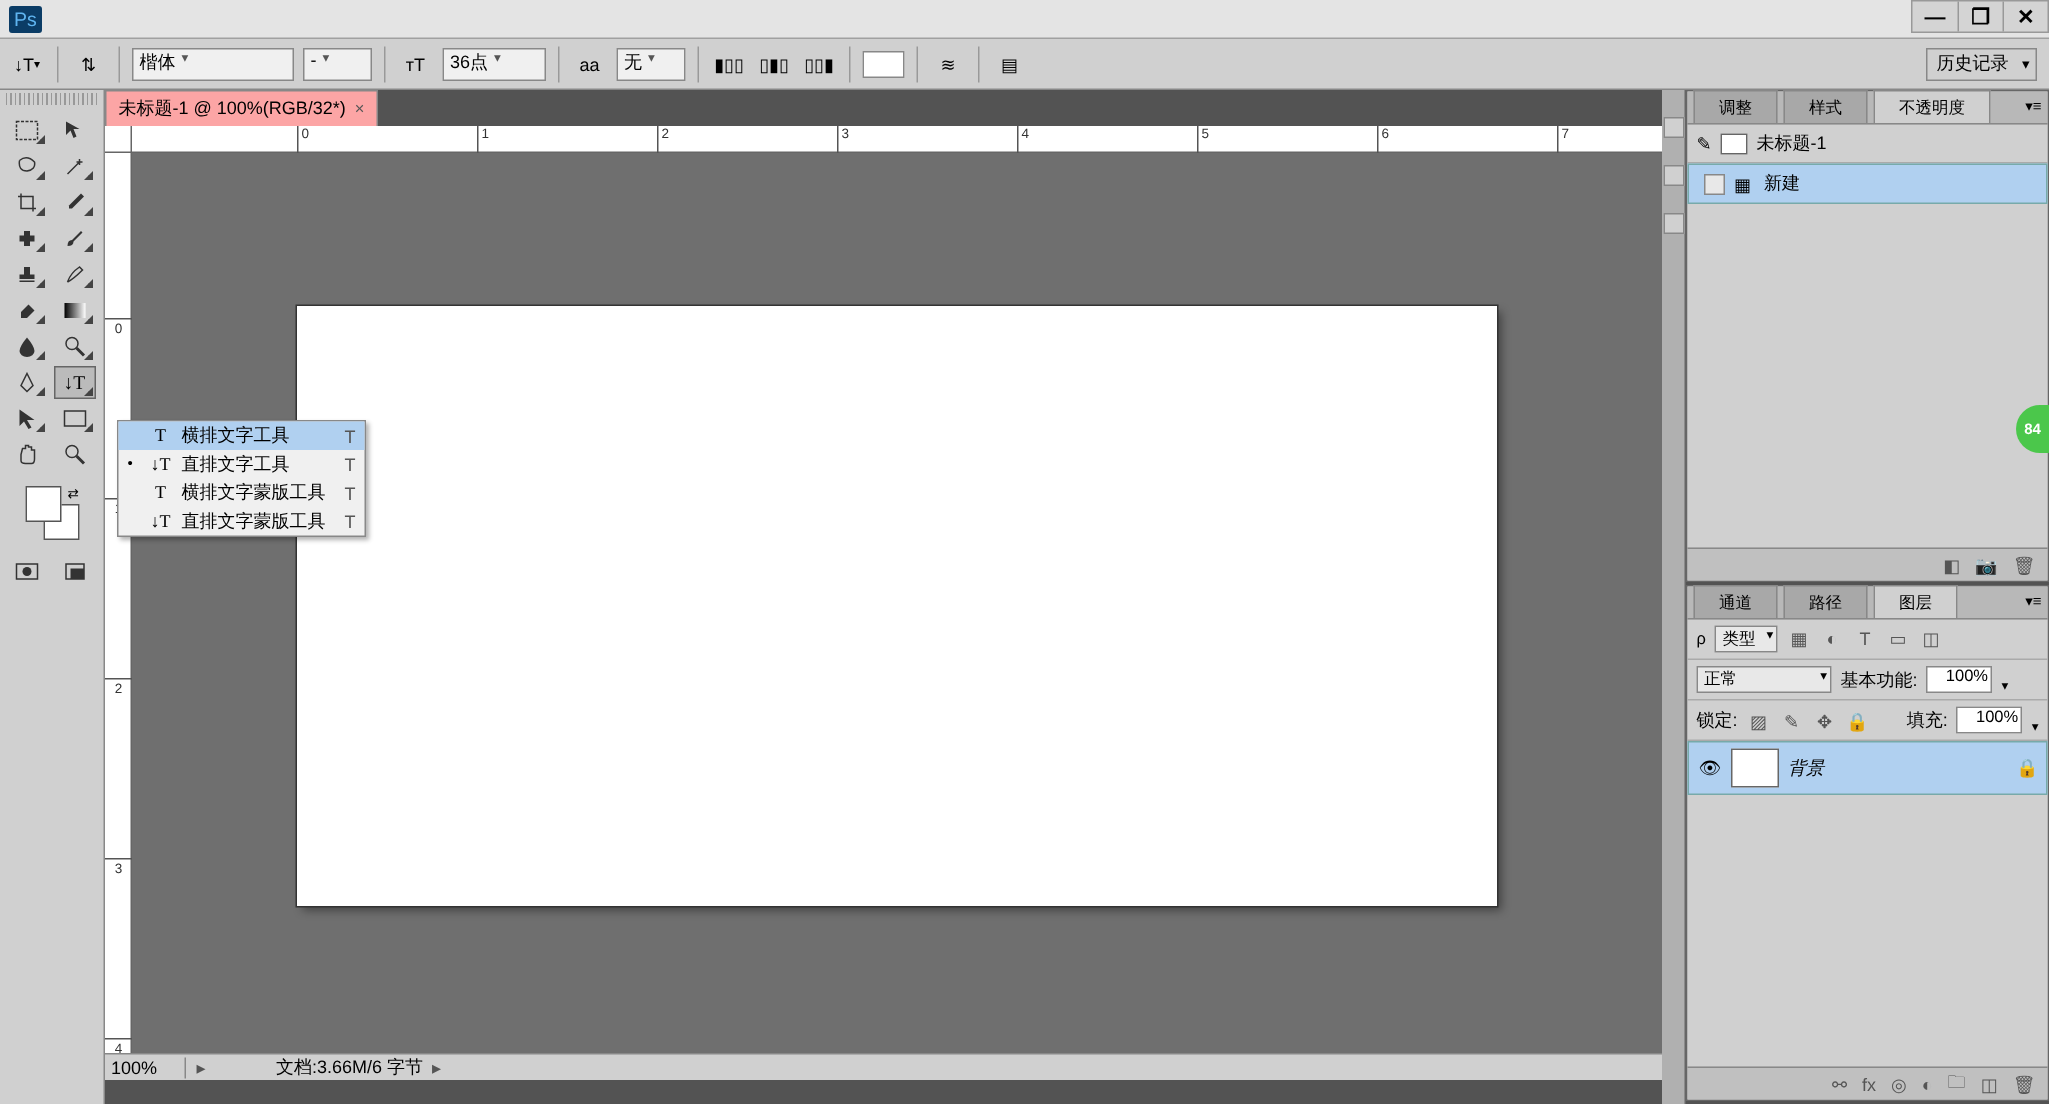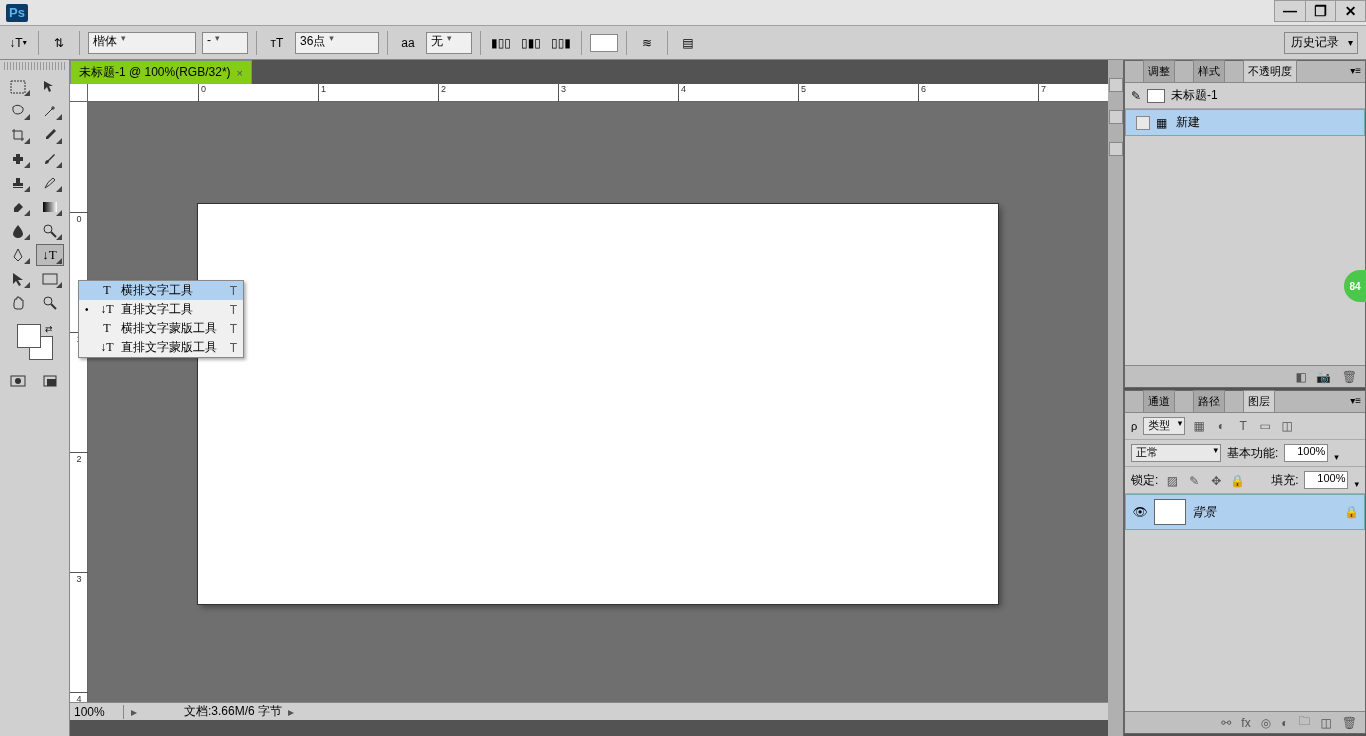--- a/index.html
+++ b/index.html
@@ -1,32 +1,32 @@
 <!DOCTYPE html>
 <html><head>
 <meta charset="utf-8">
 <style>
 *{margin:0;padding:0;box-sizing:border-box;font-family:"Microsoft YaHei",sans-serif;font-size:12px;user-select:none}
 body{width:1366px;height:736px;background:#535353;overflow:hidden;position:relative}
 .menubar{height:26px;background:#e4e4e4;display:flex;align-items:center;padding-left:6px;border-bottom:1px solid #a0a0a0}
-.ps-logo{width:22px;height:18px;background:#0b3c66;color:#5fb4f0;font-weight:bold;font-size:13px;display:flex;align-items:center;justify-content:center;border-radius:2px;margin-right:10px}
+.ps-logo{width:22px;height:18px;background:#0b3c66;color:#5fb4f0;font-weight:normal;font-size:13px;display:flex;align-items:center;justify-content:center;border-radius:2px;margin-right:10px}
 .menu-item{padding:0 8px;height:26px;line-height:26px;color:#333;cursor:pointer}
 .win-controls{position:absolute;right:0;top:0;display:flex;background:#d4d4d4;border:1px solid #999}
 .win-btn{width:30px;height:20px;display:flex;align-items:center;justify-content:center;border-left:1px solid #999;cursor:pointer;font-size:14px;font-weight:bold}
 .win-btn:first-child{border-left:none}
 .options-bar{height:34px;background:#d0d0d0;border-bottom:1px solid #888;display:flex;align-items:center;padding:0 6px;gap:6px}
 .opt-icon{width:24px;height:24px;display:flex;align-items:center;justify-content:center;border:1px solid transparent;cursor:pointer}
 .opt-sep{width:1px;height:24px;background:#999;margin:0 2px}
 .opt-dropdown{height:22px;background:#f0f0f0;border:1px solid #888;display:flex;align-items:flex-start;padding:0 4px;cursor:pointer}
 .opt-dropdown .dd-arrow{margin-left:4px;font-size:9px;color:#555}
 .color-sw{width:28px;height:18px;background:#fff;border:1px solid #888}
 .workspace-dd{position:absolute;right:8px;height:22px;background:#d0d0d0;border:1px solid #888;padding:0 18px 0 6px;display:flex;align-items:center;cursor:pointer}
 .workspace-dd::after{content:"▾";position:absolute;right:4px;font-size:10px}
 .tab-bar{position:absolute;left:70px;top:60px;height:24px;display:flex;align-items:flex-end}
-.doc-tab{background:#84cc16;border:1px solid #888;border-bottom:none;padding:3px 8px;font-size:11px;display:flex;align-items:center;gap:6px;cursor:pointer}
+.doc-tab{background:#fca5a5;border:1px solid #888;border-bottom:none;padding:3px 8px;font-size:11px;display:flex;align-items:center;gap:6px;cursor:pointer}
 .doc-tab .close-x{font-size:11px;color:#555;cursor:pointer}
 .toolbox{position:absolute;left:0;top:60px;width:70px;height:676px;background:#d0d0d0;border-right:1px solid #888}
 .toolbox-grip{height:8px;background:repeating-linear-gradient(90deg,#999,#999 1px,#d0d0d0 1px,#d0d0d0 3px);margin:2px 4px}
 .tool-grid{display:grid;grid-template-columns:1fr 1fr;gap:2px;padding:4px}
 .tool-cell{width:28px;height:22px;display:flex;align-items:center;justify-content:center;border:1px solid transparent;cursor:pointer;position:relative}
 .tool-cell.sel{background:#bbb;border-color:#666}
 .tool-cell.flyout::after{content:"";position:absolute;right:1px;bottom:1px;border:3px solid transparent;border-right-color:#444;border-bottom-color:#444}
 .color-area{padding:6px;display:flex;flex-direction:column;align-items:center;gap:4px}
 .fg-bg{position:relative;width:36px;height:36px}
 .fg-sw{position:absolute;left:0;top:0;width:24px;height:24px;background:#fff;border:1px solid #555;z-index:2}
@@ -45,21 +45,21 @@
 .ruler-v{position:absolute;left:0;top:18px;width:18px;bottom:18px;background:#fff;border-right:1px solid #666}
 .ruler-v .tick{position:absolute;left:0;width:18px;border-top:1px solid #555;font-size:9px;color:#333;padding-top:1px;text-align:center}
 .ruler-corner{position:absolute;left:0;top:0;width:18px;height:18px;background:#fff;border-right:1px solid #666;border-bottom:1px solid #666}
 .canvas-white{position:absolute;left:128px;top:120px;width:800px;height:400px;background:#fff;box-shadow:0 0 0 1px #333,3px 3px 6px rgba(0,0,0,.4)}
 .status-bar{position:absolute;left:0;bottom:0;right:0;height:18px;background:#d0d0d0;border-top:1px solid #888;display:flex;align-items:center;font-size:11px}
 .status-zoom{width:54px;padding-left:4px;border-right:1px solid #888}
 .status-info{padding-left:40px}
 .panels{position:absolute;right:0;top:60px;width:242px;height:676px;background:#535353;display:flex;flex-direction:column}
 .panel-grp{background:#d0d0d0;border:1px solid #666;margin-bottom:2px}
 .panel-tabs{height:22px;background:#b8b8b8;display:flex;align-items:flex-end;border-bottom:1px solid #888;position:relative}
-.ptab{padding:3px 4px;font-size:11px;background:#a8a8a8;border:1px solid #888;border-bottom:none;margin-left:18px;cursor:pointer}
+.ptab{padding:3px 16px;font-size:11px;background:#a8a8a8;border:1px solid #888;border-bottom:none;margin-left:4px;cursor:pointer}
 .ptab.act{background:#d0d0d0}
 .panel-body{background:#d0d0d0}
 .hist-title{display:flex;align-items:center;gap:6px;padding:4px 6px;border-bottom:1px solid #aaa}
 .hist-thumb{width:18px;height:14px;background:#fff;border:1px solid #666}
 .hist-item{display:flex;align-items:center;gap:6px;padding:4px 10px;background:#b0d0f0;border:1px solid #7aa}
 .hist-item .hic{width:14px;height:14px;border:1px solid #888;background:#e8e8e8}
 .panel-foot{height:22px;background:#c0c0c0;border-top:1px solid #888;display:flex;justify-content:flex-end;align-items:center;gap:10px;padding:0 8px}
 .panel-foot span{font-size:12px;color:#555;cursor:pointer}
 .layers-opts{padding:4px 6px;display:flex;align-items:center;gap:6px;border-bottom:1px solid #aaa}
 .lo-dd{height:18px;background:#e8e8e8;border:1px solid #888;padding:0 14px 0 4px;font-size:11px;position:relative;cursor:pointer}
@@ -97,21 +97,21 @@
   <div class="opt-dropdown" style="width:108px">
       <span>楷体</span>
       <span class="dd-arrow">▾</span>
     </div>
   <div class="opt-dropdown" style="width:46px">
       <span>-</span>
       <span class="dd-arrow">▾</span>
     </div>
   <div class="opt-sep"></div>
   <div class="opt-icon">тT</div>
-  <div class="opt-dropdown" style="width:84px">
+  <div class="opt-dropdown" style="width:69px">
       <span>36点</span>
       <span class="dd-arrow">▾</span>
     </div>
   <div class="opt-sep"></div>
   <div class="opt-icon">aa</div>
   <div class="opt-dropdown" style="width:46px">
       <span>无</span>
       <span class="dd-arrow">▾</span>
     </div>
   <div class="opt-sep"></div>

